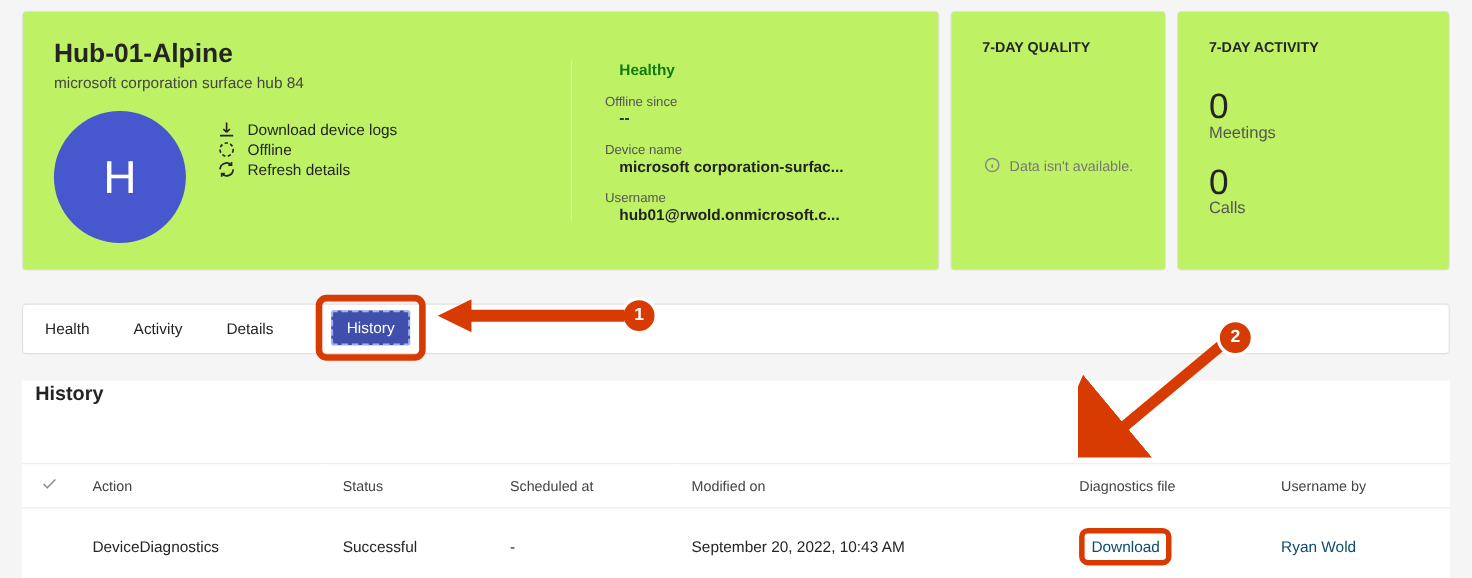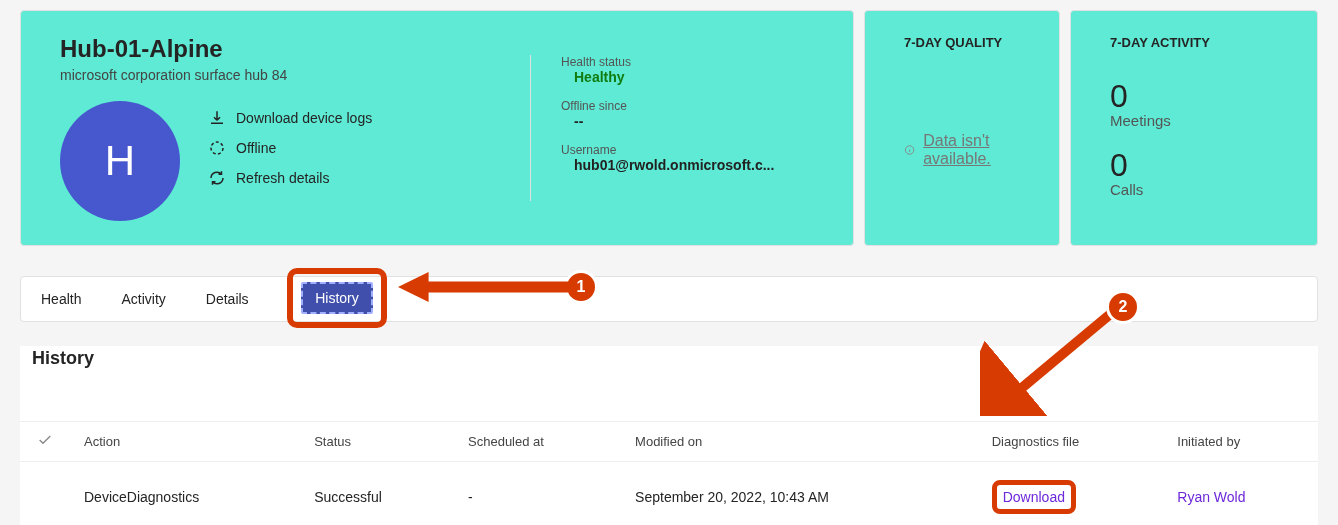--- a/index.html
+++ b/index.html
@@ -9,49 +9,49 @@
     color: #242424;
     font-size: 14px;
     width: 1338px;
   }
   .top-cards {
     display: flex;
     gap: 10px;
     padding: 10px 20px 0 20px;
   }
   .card {
-    background: #5eead4;
+    background: #bef264;
     border: 1px solid #e1e1e1;
     border-radius: 4px;
-    padding: 24px 39px;
+    padding: 24px 28px;
   }
   .card-main { flex: 1; display: flex; }
   .main-left { flex: 0 0 440px; }
   .device-title { font-size: 24px; font-weight: 700; margin-bottom: 4px; }
   .device-sub { color: #444; margin-bottom: 18px; }
   .main-left-inner { display: flex; gap: 28px; }
   .avatar {
     width: 120px; height: 120px; border-radius: 50%;
     background: #4758cf; color: #fff;
     display: flex; align-items: center; justify-content: center;
     font-size: 42px; font-weight: 300;
   }
-  .actions { display: flex; flex-direction: column; gap: 12px; padding-top: 8px; }
+  .actions { display: flex; flex-direction: column; gap: 0; padding-top: 8px; }
   .action { display: flex; align-items: center; gap: 10px; cursor: pointer; }
   .action svg { width: 18px; height: 18px; }
   .action span { font-size: 14px; color: #242424; }
   .divider { width: 1px; background: #e1e1e1; margin: 20px 30px; }
   .main-right { flex: 1; display: flex; flex-direction: column; gap: 14px; padding-top: 20px; }
   .field-label { font-size: 12px; color: #555; }
   .field-value { font-size: 14px; font-weight: 600; color: #222; margin-left: 13px; }
   .field-value.healthy { color: #107c10; }
   .card-quality { width: 196px; }
   .card-activity { width: 248px; }
   .card-header { font-size: 13px; font-weight: 700; margin-bottom: 30px; }
-  .no-data { display:flex; align-items:center; justify-content:center; gap:8px; color:#777; font-size:16px; height:140px;text-decoration:underline;}
+  .no-data { display:flex; align-items:center; justify-content:center; gap:8px; color:#777; font-size:13px; height:140px;}
   .no-data svg { width:16px; height:16px; }
   .metric-num { font-size: 32px; font-weight: 400; line-height: 1; }
   .metric-lbl { font-size: 15px; color: #555; margin-top: 0; margin-bottom: 20px; }
   .tabs-wrap { margin: 30px 20px 0 20px; position: relative; }
   .tabs {
     display: flex; background: #fff; border: 1px solid #e1e1e1;
     border-radius: 4px;
   }
   .tab { padding: 14px 20px; cursor: pointer; font-size: 14px; position: relative; }
   .tab-highlight {
@@ -86,21 +86,21 @@
     width: 160px; height: 120px;
     pointer-events:none;
   }
   .history-section { margin: 24px 20px 0 20px; background:#fff; }
   .history-title { font-size: 18px; font-weight: 700; padding: 2px 12px 16px 12px; }
   .table { width: 100%; border-collapse: collapse; margin-top: 36px; }
   .table thead td { font-size: 13px; color: #444; padding: 10px 14px; border-top:1px solid #eee; border-bottom:1px solid #eee; }
   .table tbody td { font-size: 14px; padding: 18px 14px; }
   .check-col { width: 50px; text-align:center; }
   .check-col svg { width:16px; height:16px; color:#888; }
-  .link { color: #6d28d9; cursor:pointer; }
+  .link { color: #0c4a6e; cursor:pointer; }
   .dl-highlight {
     border: 5px solid #d83b01; border-radius: 8px;
     padding: 4px 6px; display:inline-block;
   }
 </style>
 </head>
 <body>
 
 <div class="top-cards">
   <div class="card card-main">
@@ -127,26 +127,29 @@
                 <path d="M4 12a8 8 0 0 1 14-5M20 12a8 8 0 0 1-14 5M18 3v4h-4M6 21v-4h4"></path>
               </svg>
             <span>Refresh details</span>
           </div>
         </div>
       </div>
     </div>
     <div class="divider"></div>
     <div class="main-right">
       <div>
-        <div class="field-label">Health status</div>
         <div class="field-value healthy">Healthy</div>
       </div>
       <div>
         <div class="field-label">Offline since</div>
         <div class="field-value">--</div>
+      </div>
+      <div>
+        <div class="field-label">Device name</div>
+        <div class="field-value">microsoft corporation-surfac...</div>
       </div>
       <div>
         <div class="field-label">Username</div>
         <div class="field-value">hub01@rwold.onmicrosoft.c...</div>
       </div>
     </div>
   </div>
 
   <div class="card card-quality">
     <div class="card-header">7-DAY QUALITY</div>
@@ -205,21 +208,21 @@
         <td class="check-col">
           <svg viewBox="0 0 24 24" fill="none" stroke="currentColor" stroke-width="2">
               <polyline points="4 12 9 17 20 6"></polyline>
             </svg>
         </td>
         <td>Action</td>
         <td>Status</td>
         <td>Scheduled at</td>
         <td>Modified on</td>
         <td>Diagnostics file</td>
-        <td>Initiated by</td>
+        <td>Username by</td>
       </tr>
     </thead>
     <tbody>
       <tr>
         <td class="check-col"></td>
         <td>DeviceDiagnostics</td>
         <td>Successful</td>
         <td>-</td>
         <td>September 20, 2022, 10:43 AM</td>
         <td>

